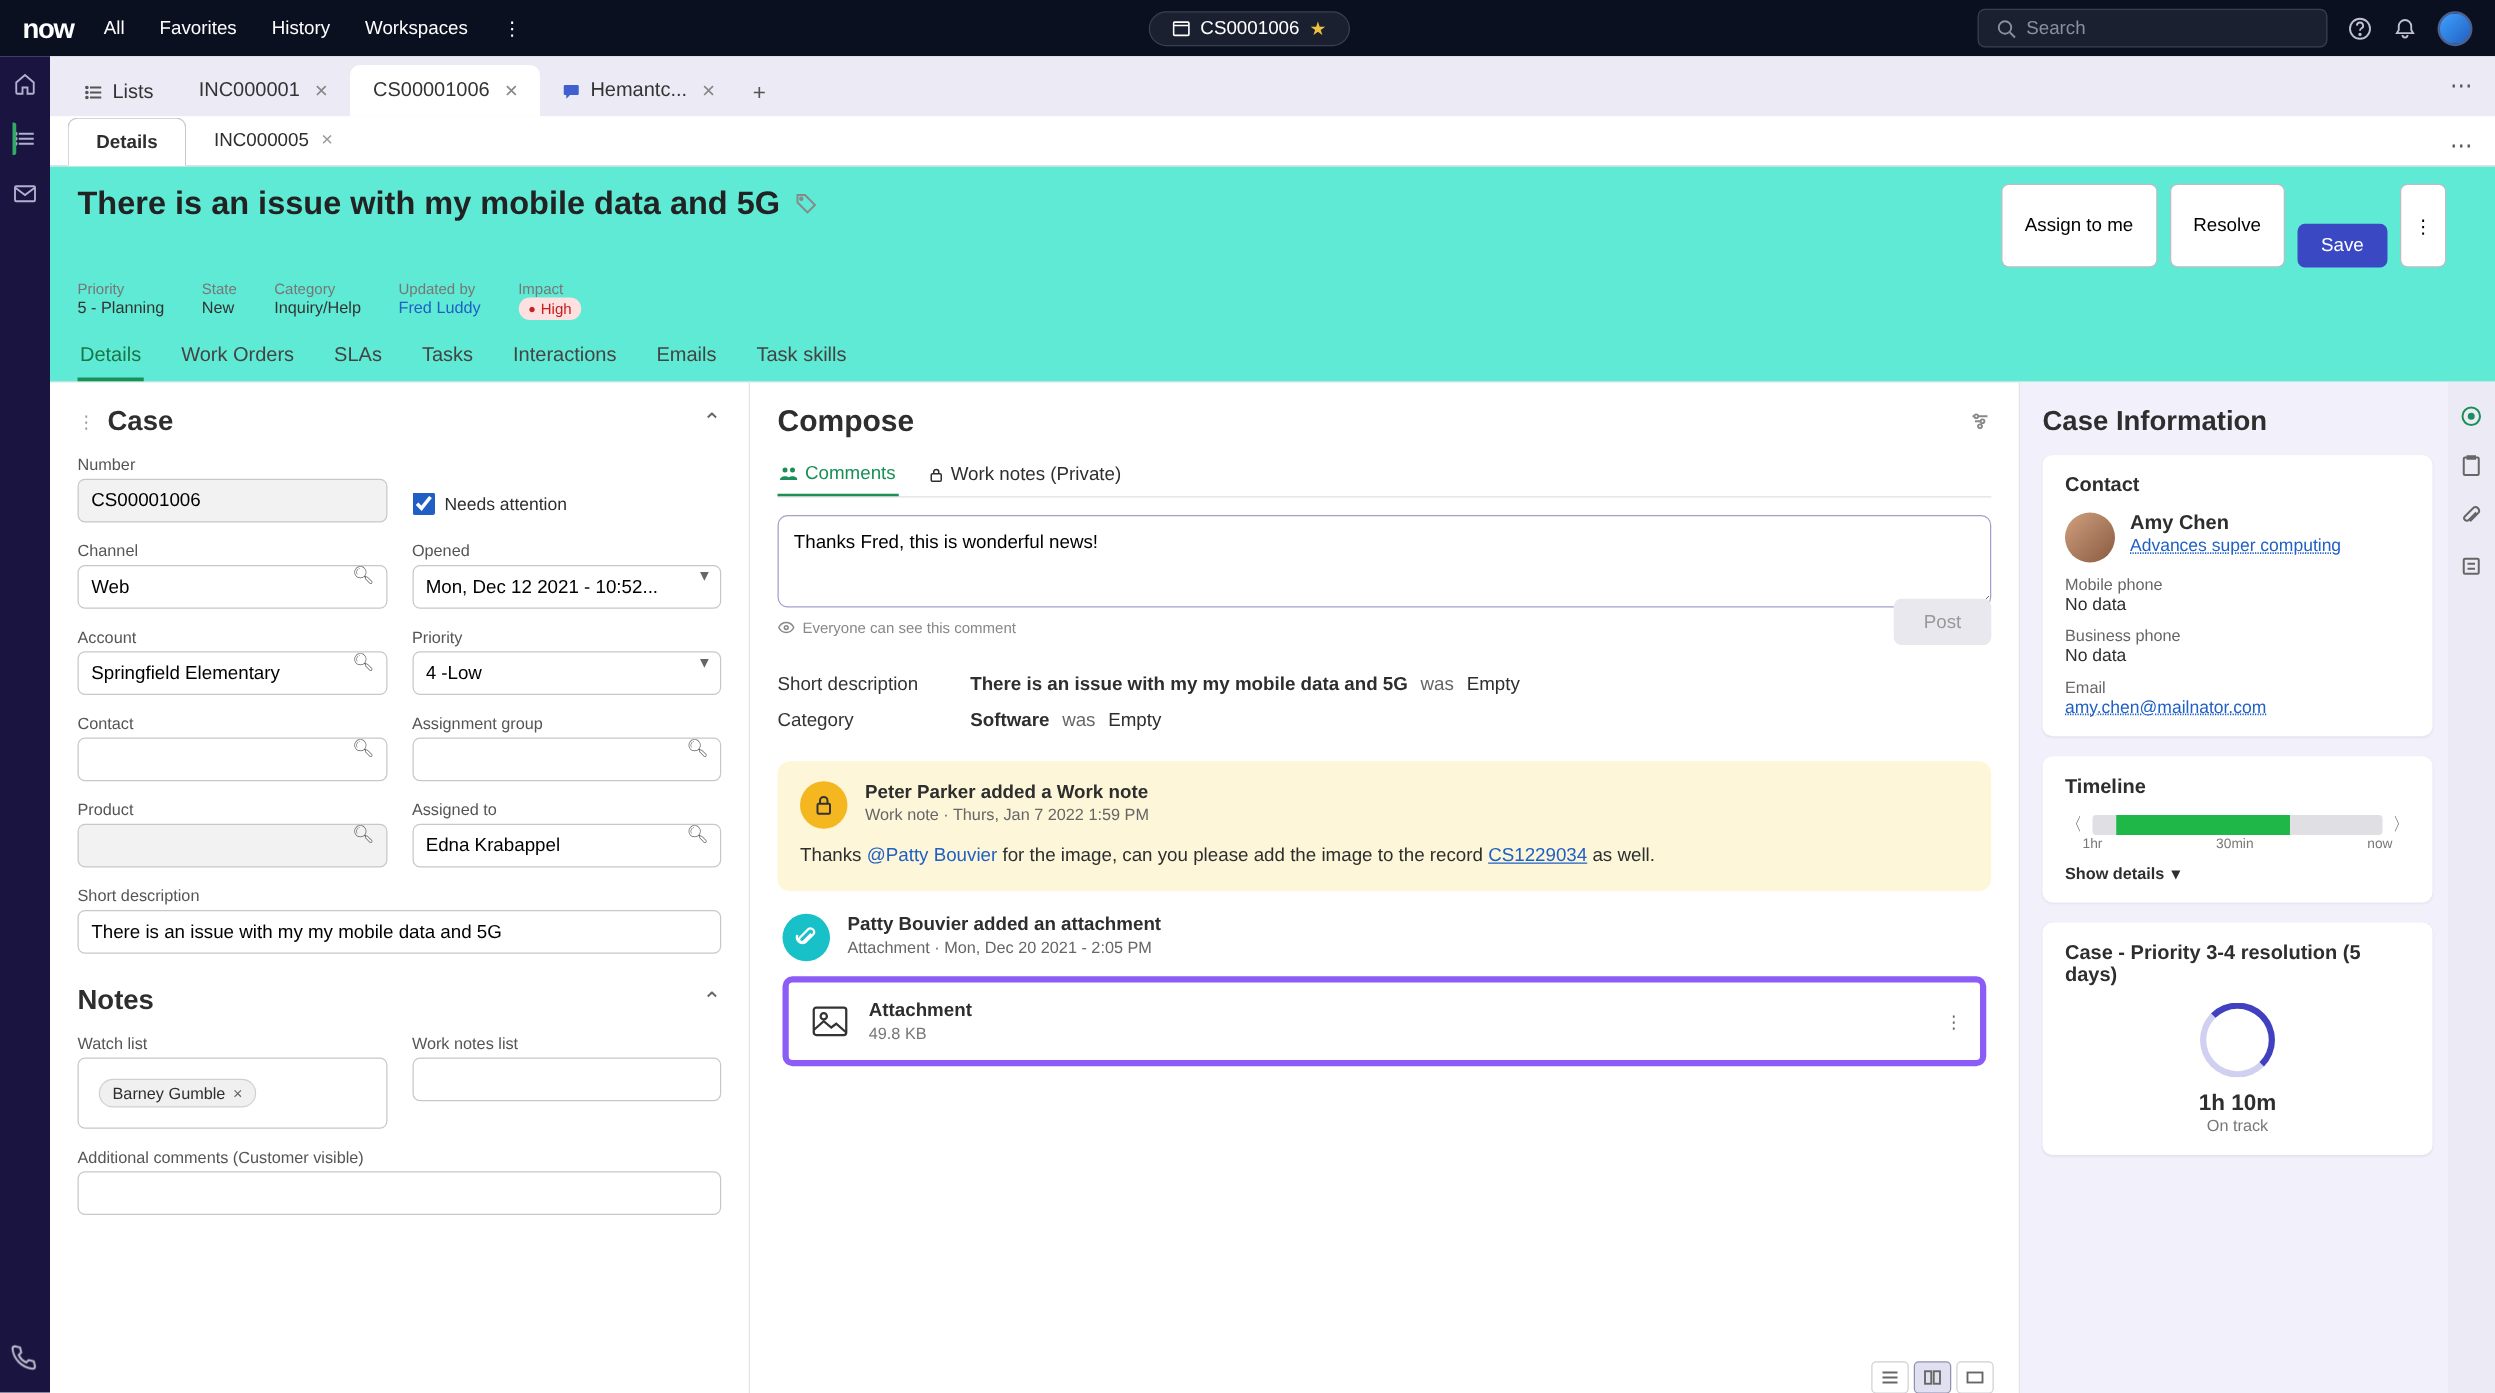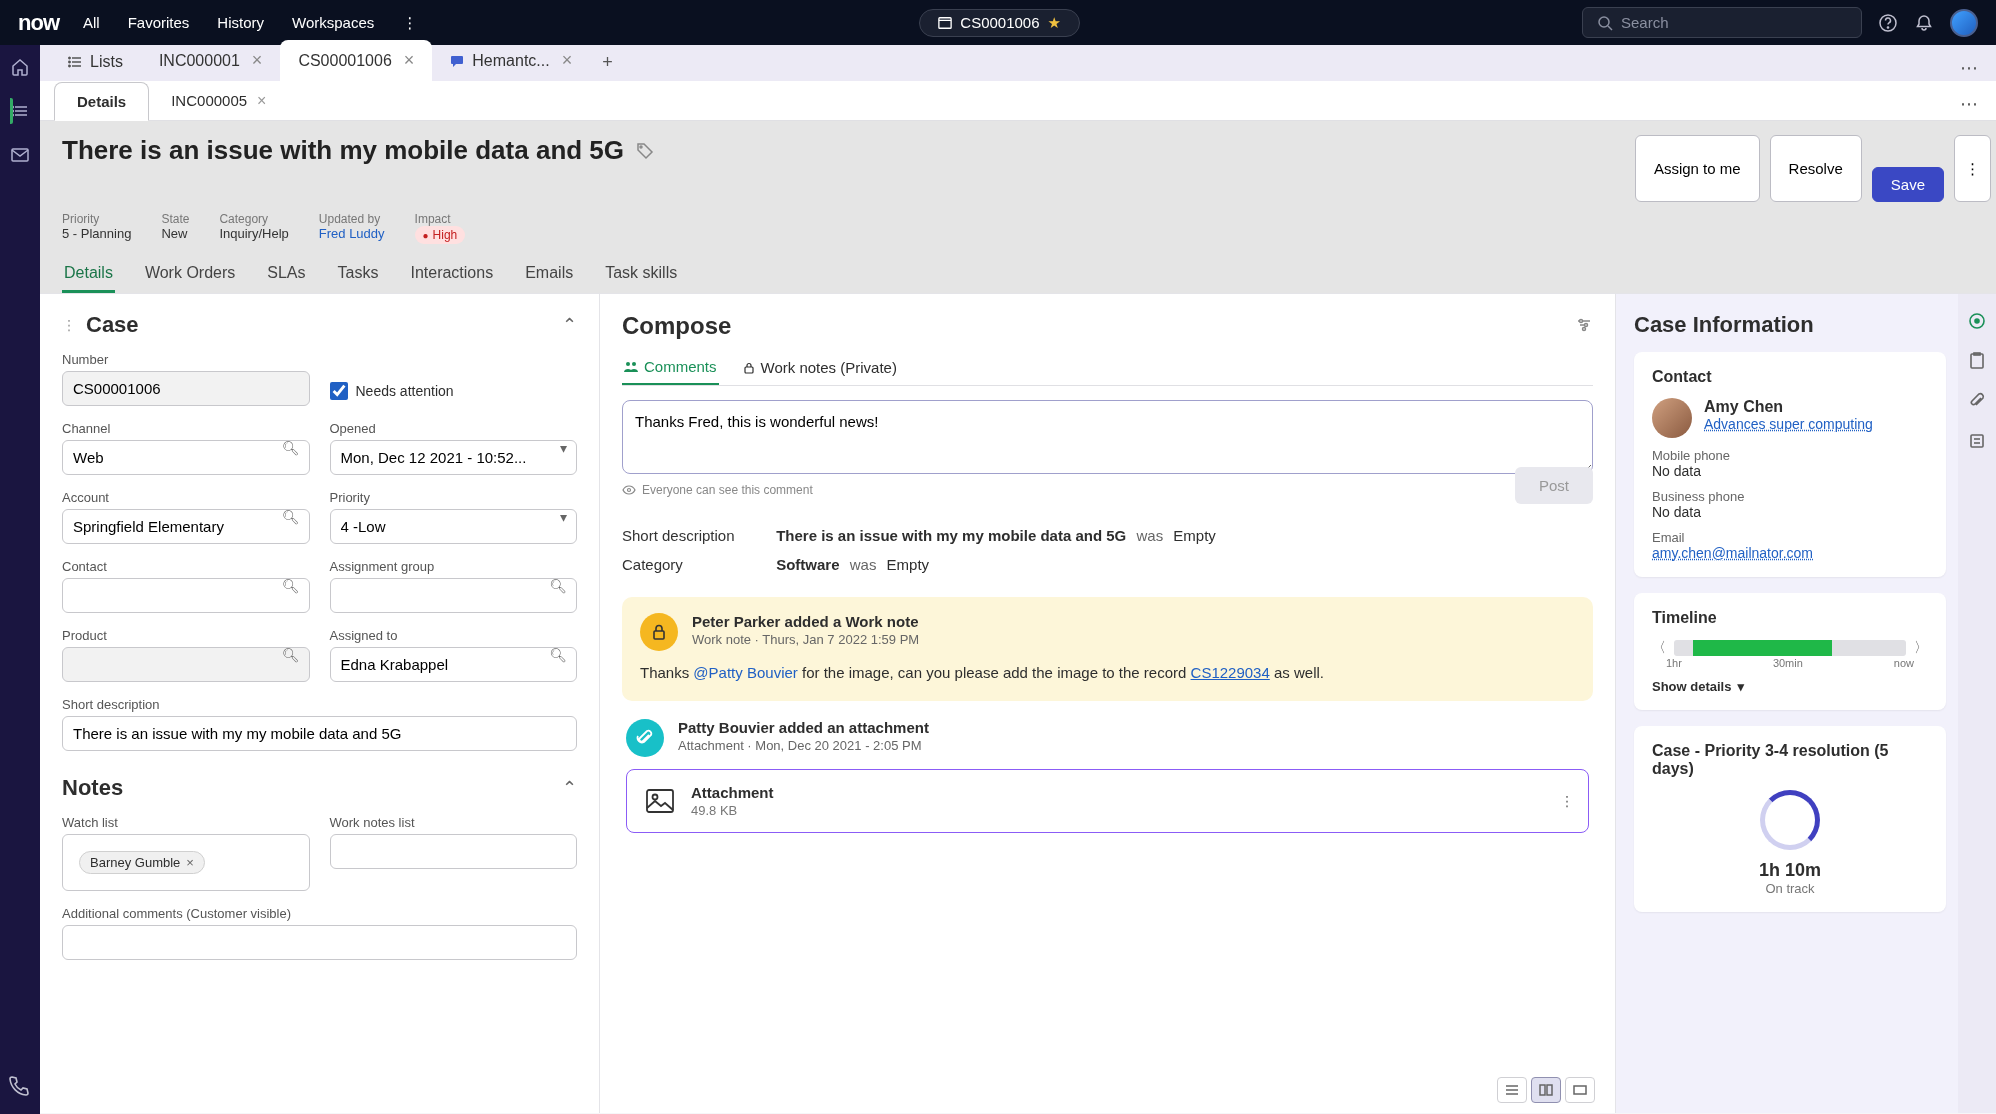--- a/index.html
+++ b/index.html
@@ -17,36 +17,36 @@
 .top-right { display: flex; align-items: center; gap: 16px; }
 .search-box { background: #1a2030; border: 1px solid #3a4050; border-radius: 6px; padding: 6px 14px; width: 280px; display: flex; align-items: center; gap: 8px; color: #8a8fa0; font-size: 15px; }
 .avatar-small { width: 28px; height: 28px; border-radius: 50%; background: linear-gradient(135deg,#40a0ff,#2060c0); border: 2px solid #4a6090; }
 
 
 .left-rail { position: absolute; left: 0; top: 45px; bottom: 0; width: 40px; background: #1a1540; display: flex; flex-direction: column; align-items: center; padding-top: 12px; gap: 24px; color: #b0b0d0; }
 .left-rail .icon { width: 20px; height: 20px; cursor: pointer; display:flex; align-items:center; justify-content:center; }
 .left-rail .icon.active::before { content:''; position:absolute; left:0; width:3px; height:26px; background:#3a6; border-radius:0 2px 2px 0; }
 
 
-.tabs-bar { margin-left: 40px; background: #eceaf5; height: 36px; display: flex; align-items: flex-end; padding-left: 10px; position:relative; }
+.tabs-bar { margin-left: 40px; background: #eceaf5; height: 48px; display: flex; align-items: flex-end; padding-left: 10px; position:relative; }
 .tab1 { padding: 10px 18px; font-size: 16px; display: flex; align-items: center; gap: 8px; cursor: pointer; color: #333; border-radius: 8px 8px 0 0; }
 .tab1.active { background: #fff; font-weight: 500; }
 .tab1 .close { color: #888; font-size: 18px; margin-left: 4px; }
 .tab1 svg { width:14px; height:14px; }
 .add-tab { padding: 8px 12px; color:#555; font-size:18px; cursor:pointer; }
 .tabs-more { position:absolute; right:18px; top:12px; color:#555; cursor:pointer; font-size:18px;}
 
 
 .tabs-bar2 { margin-left: 40px; background: #fff; border-bottom: 1px solid #e0e0e4; height: 40px; display: flex; align-items: center; padding-left: 14px; position:relative; }
 .tab2 { padding: 10px 22px; font-size: 15px; cursor: pointer; display:flex; align-items:center; gap:10px; }
 .tab2.active { border: 1px solid #c8c8cc; border-bottom: 1px solid #fff; border-radius: 8px 8px 0 0; font-weight: 600; margin-bottom:-1px; }
 .tab2 .close { color:#999; font-size:16px; }
 
 
-.page-header { margin-left: 40px; background: #e5e5e5; padding: 14px 5px 0 22px; border-bottom: 1px solid #e4e4e8; }
+.page-header { margin-left: 40px; background: #5eead4; padding: 14px 39px 0 22px; border-bottom: 1px solid #e4e4e8; }
 .ph-top { display:flex; justify-content:space-between; align-items:flex-start; }
 .ph-title { font-size: 26px; font-weight: 700; color:#222; display:flex; align-items:center; gap:12px; }
 .ph-title svg { width:18px; height:18px; color:#888; }
 .ph-actions { display:flex; gap:10px; }
 .btn { border:1px solid #bcbcc4; background:#fff; padding:8px 18px; border-radius:6px; font-size:15px; cursor:pointer; }
 .btn.primary { background:#3a48c4; color:#fff; border-color:#3a48c4;margin-top:32px; }
 .btn.icon-only { padding:8px 10px; }
 .ph-meta { display:flex; gap:30px; margin-top:10px; font-size:12px; }
 .ph-meta .label { color:#777; }
 .ph-meta .value { font-size:13px; color:#333; }
@@ -103,21 +103,21 @@
 .activity { background:#fdf6d9; border-radius:10px; padding:16px 18px; margin-bottom:18px; }
 .activity .ahead { display:flex; gap:14px; margin-bottom:10px; }
 .activity .aicon { width:38px; height:38px; border-radius:50%; background:#f5b720; display:flex; align-items:center; justify-content:center; }
 .activity .atitle { font-size:15px; font-weight:600; }
 .activity .asub { font-size:13px; color:#666; margin-top:2px; }
 .activity .abody { font-size:15px; line-height:1.6; }
 .activity .mention { color:#2060c4; font-weight:500; }
 .activity .reclink { color:#2060c4; text-decoration:underline; }
 .activity.plain { background:transparent; padding:0 4px; }
 .activity.plain .aicon { background:#18c0c8; }
-.attach-card { border:1px solid #8b5cf6; border-radius:8px; padding:14px 18px; display:flex; gap:16px; align-items:center; margin-top:12px; position:relative; }
+.attach-card { border:5px solid #8b5cf6; border-radius:8px; padding:14px 18px; display:flex; gap:16px; align-items:center; margin-top:12px; position:relative; }
 .attach-card .aimg { width:30px; height:26px; }
 .attach-card .atitle2 { font-weight:600; font-size:15px; }
 .attach-card .asize { font-size:13px; color:#777; margin-top:2px; }
 .attach-card .amore { position:absolute; right:14px; top:50%; transform:translateY(-50%); color:#666; cursor:pointer; }
 
 .view-toggle { position:absolute; bottom:10px; right:20px; display:flex; gap:4px; }
 .view-toggle .vt { width:30px; height:26px; border:1px solid #d0d0d4; display:flex; align-items:center; justify-content:center; border-radius:4px; cursor:pointer; }
 .view-toggle .vt.sel { background:#e0e0f0; border-color:#9090b0; }
 
 

